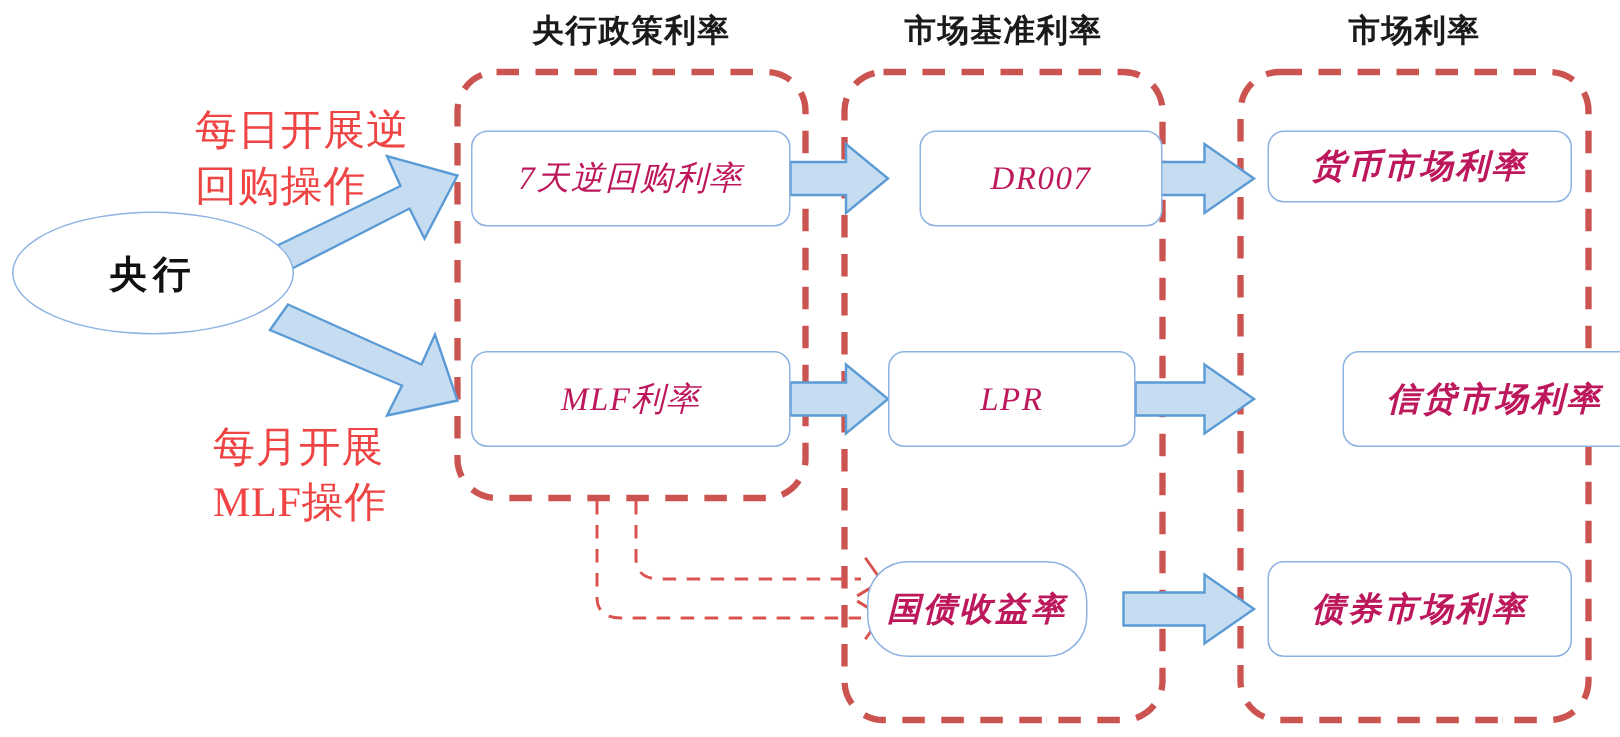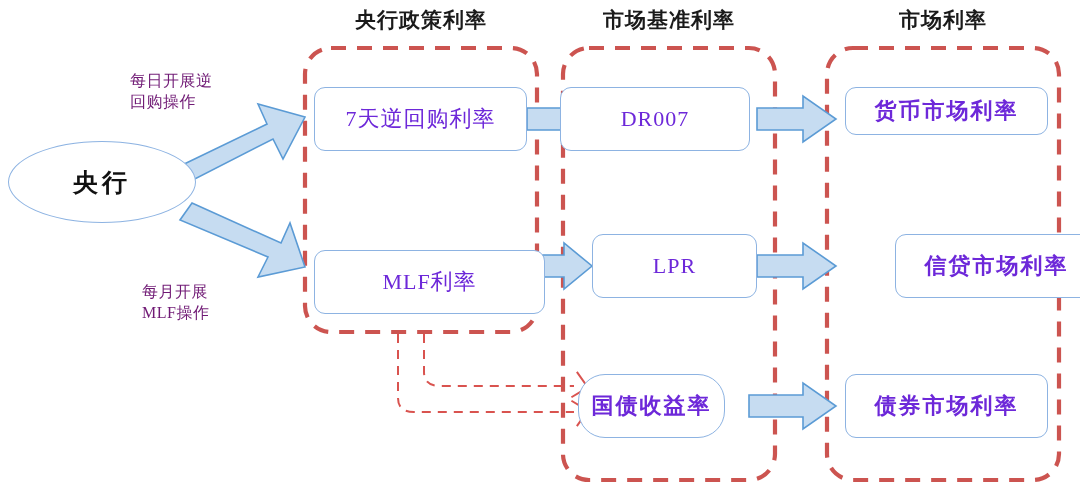--- a/index.html
+++ b/index.html
@@ -10,32 +10,32 @@
   #stage svg.layer{position:absolute;left:0;top:0;width:1080px;height:491px;}
   .grp-title{
     position:absolute;text-align:center;color:#1a1a1a;
     font-size:21px;letter-spacing:1px;white-space:nowrap;
     font-family:"Liberation Serif","DejaVu Serif",serif;
     font-weight:bold;
   }
   .node{
     position:absolute;display:flex;align-items:center;justify-content:center;
     box-sizing:border-box;background:#ffffff;border:1.4px solid #8db3e2;
-    border-radius:11px;color:#6d28d9;font-size:22px;letter-spacing:1px;
-    font-family:"Liberation Serif","DejaVu Serif",serif;white-space:nowrap;
+    border-radius:11px;color:#be185d;font-size:22px;letter-spacing:1px;
+    font-family:"Liberation Serif","DejaVu Serif",serif;white-space:nowrap;font-style:italic;
   }
   .node.strong{font-weight:700;letter-spacing:2px;}
   .ellipse-node{
     position:absolute;display:flex;align-items:center;justify-content:center;
     box-sizing:border-box;background:#ffffff;border:1.5px solid #8db3e2;
     border-radius:50%;color:#111111;font-size:25px;letter-spacing:4px;
     font-family:"Liberation Serif","DejaVu Serif",serif;white-space:nowrap;
   }
   .edge-label{
-    position:absolute;color:#701a75;font-size:16px;line-height:1.32;
+    position:absolute;color:#ef4444;font-size:28px;line-height:1.32;
     letter-spacing:0.5px;text-align:left;white-space:pre;
     font-family:"Liberation Serif","DejaVu Serif",serif;
   }
 </style>
 </head>
 <body>
 
 <div id="stage">
 
   <svg class="layer" viewBox="0 0 1080 491" xmlns="http://www.w3.org/2000/svg">
@@ -76,23 +76,23 @@
   <div class="grp-title" style="left:563px;top:6px;width:212px;">市场基准利率</div>
 
   <div class="ellipse-node" style="left:8px;top:141px;width:188px;height:82px;font-weight:bold;">央行</div>
 
   <div class="edge-label" style="left:130px;top:70px;">每日开展逆
 回购操作</div>
   <div class="edge-label" style="left:142px;top:245px;margin-top:36px;">每月开展
 MLF操作</div>
 
   <div class="node" style="left:314px;top:87px;width:213px;height:64px;">7天逆回购利率</div>
-  <div class="node" style="left:314px;top:234px;width:231px;height:64px;margin-top:16px;">MLF利率</div>
+  <div class="node" style="left:314px;top:234px;width:213px;height:64px;">MLF利率</div>
 
-  <div class="node" style="left:560px;top:87px;width:190px;height:64px;">DR007</div>
+  <div class="node" style="left:613px;top:87px;width:162px;height:64px;">DR007</div>
   <div class="node" style="left:592px;top:234px;width:165px;height:64px;">LPR</div>
   <div class="node strong" style="left:578px;top:374px;width:147px;height:64px;border-radius:27px;">国债收益率</div>
 
   <div class="node strong" style="left:845px;top:87px;width:203px;height:48px;">货币市场利率</div>
   <div class="node strong" style="left:895px;top:234px;width:203px;height:64px;">信贷市场利率</div>
   <div class="node strong" style="left:845px;top:374px;width:203px;height:64px;">债券市场利率</div>
 
 </div>
 
 </body></html>

